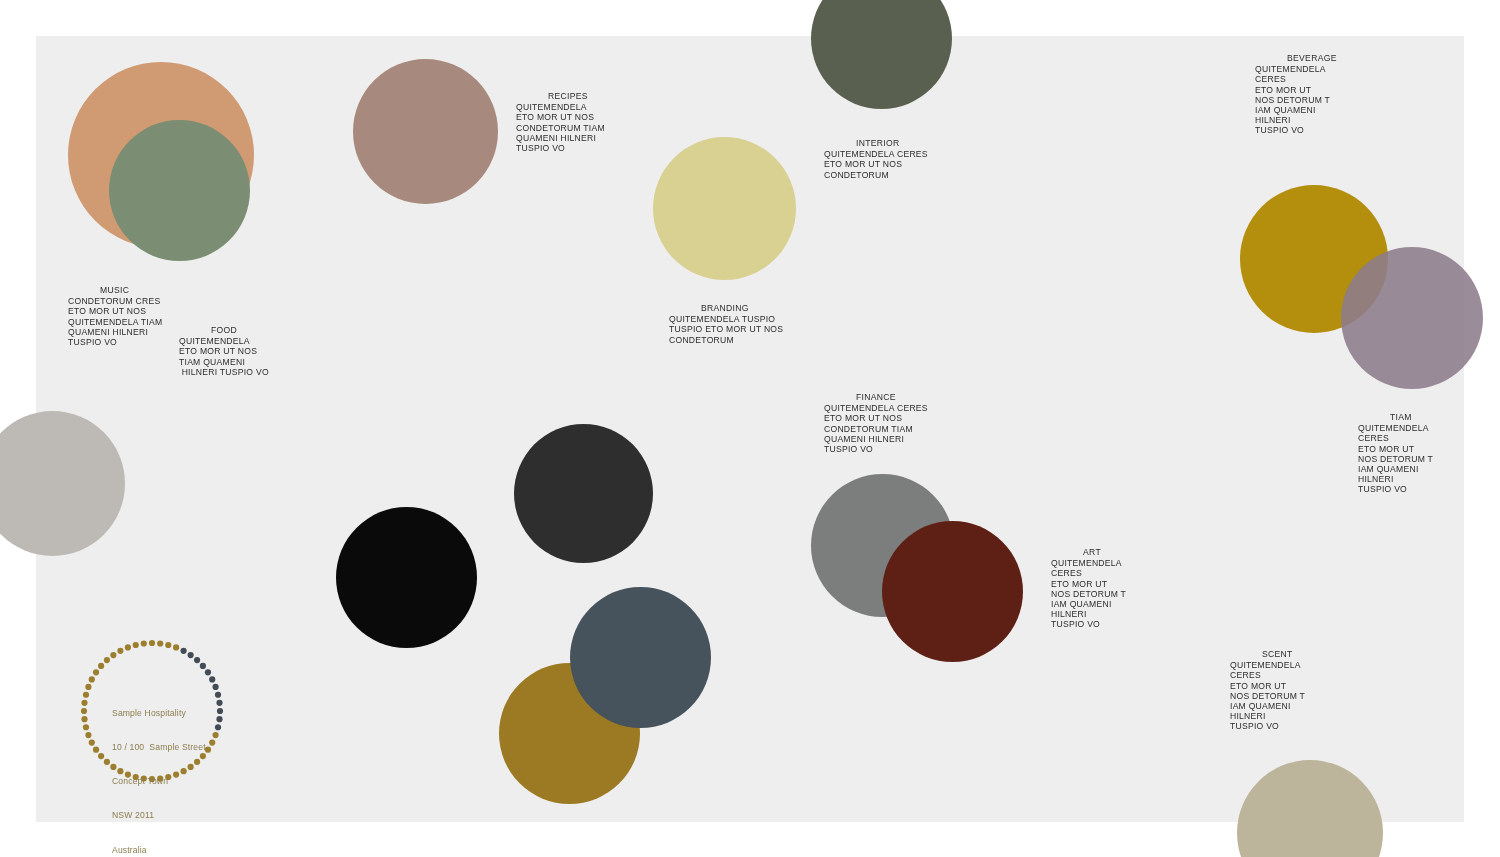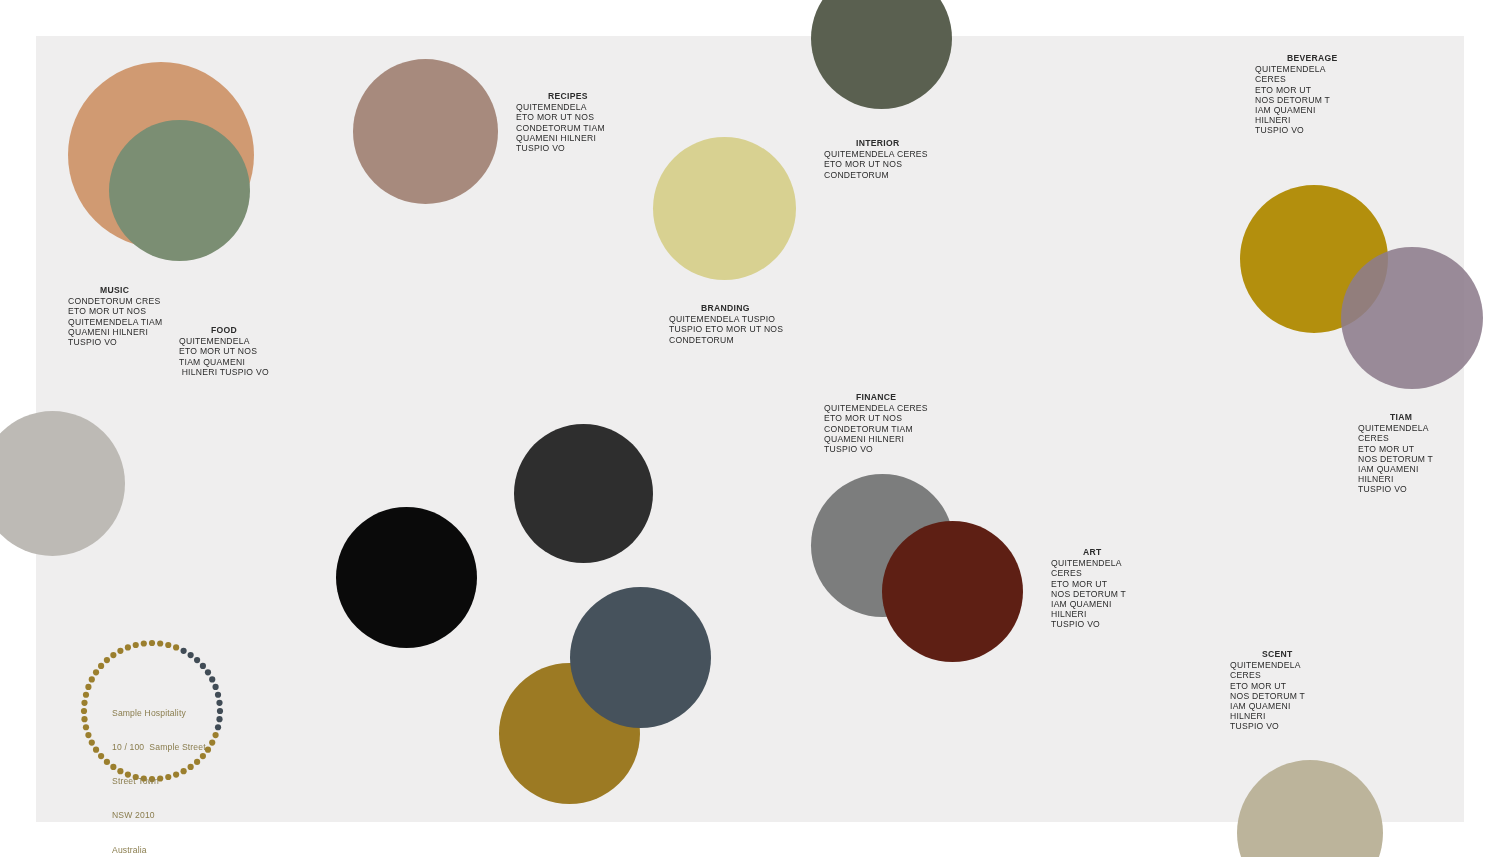--- a/index.html
+++ b/index.html
@@ -31,21 +31,21 @@
   .label {
     position: absolute;
     color: #2b2b2b;
     font-size: 8.6px;
     line-height: 10.2px;
     letter-spacing: 0.25px;
     white-space: pre;
   }
   .label .ttl {
     display: block;
-    font-weight: bold;
+    font-weight: normal;
     font-size: 8.6px;
     letter-spacing: 0.3px;
     margin-bottom: 1px;
     padding-left: 32px;
   }
   .label .ln { display: block; }
   .dotring {
     position: absolute;
     left: 78px;
     top: 637px;
@@ -142,22 +142,22 @@
           <circle cx="49.89" cy="10.42" r="3.1" fill="#9b7f2e"></circle>
           <circle cx="57.73" cy="7.98" r="3.1" fill="#9b7f2e"></circle>
           <circle cx="65.80" cy="6.50" r="3.1" fill="#9b7f2e"></circle>
         </g>
     </svg>
   </div>
 
   <div class="addr">
     <span class="ln">Sample Hospitality</span>
     <span class="ln">10 / 100  Sample Street</span>
-    <span class="ln">Street Town</span>
-    <span class="ln">NSW 2010</span>
+    <span class="ln">Concept Town</span>
+    <span class="ln">NSW 2011</span>
     <span class="ln">Australia</span>
   </div>
 
   <div id="label-layer">
       <div class="label" style="left: 68px; top: 285px;"><span class="ttl">MUSIC</span><span class="ln">CONDETORUM CRES</span><span class="ln">ETO MOR UT NOS</span><span class="ln">QUITEMENDELA TIAM</span><span class="ln">QUAMENI HILNERI</span><span class="ln">TUSPIO VO</span></div>
       <div class="label" style="left: 179px; top: 285px; margin-top: 40px;"><span class="ttl">FOOD</span><span class="ln">QUITEMENDELA</span><span class="ln">ETO MOR UT NOS</span><span class="ln">TIAM QUAMENI</span><span class="ln"> HILNERI TUSPIO VO</span></div>
       <div class="label" style="left: 516px; top: 91px;"><span class="ttl">RECIPES</span><span class="ln">QUITEMENDELA</span><span class="ln">ETO MOR UT NOS</span><span class="ln">CONDETORUM TIAM</span><span class="ln">QUAMENI HILNERI</span><span class="ln">TUSPIO VO</span></div>
       <div class="label" style="left: 824px; top: 138px;"><span class="ttl">INTERIOR</span><span class="ln">QUITEMENDELA CERES</span><span class="ln">ETO MOR UT NOS</span><span class="ln">CONDETORUM</span></div>
       <div class="label" style="left: 1255px; top: 53px;"><span class="ttl">BEVERAGE</span><span class="ln">QUITEMENDELA</span><span class="ln">CERES</span><span class="ln">ETO MOR UT</span><span class="ln">NOS DETORUM T</span><span class="ln">IAM QUAMENI</span><span class="ln">HILNERI</span><span class="ln">TUSPIO VO</span></div>
       <div class="label" style="left: 669px; top: 303px;"><span class="ttl">BRANDING</span><span class="ln">QUITEMENDELA TUSPIO</span><span class="ln">TUSPIO ETO MOR UT NOS</span><span class="ln">CONDETORUM</span></div>

